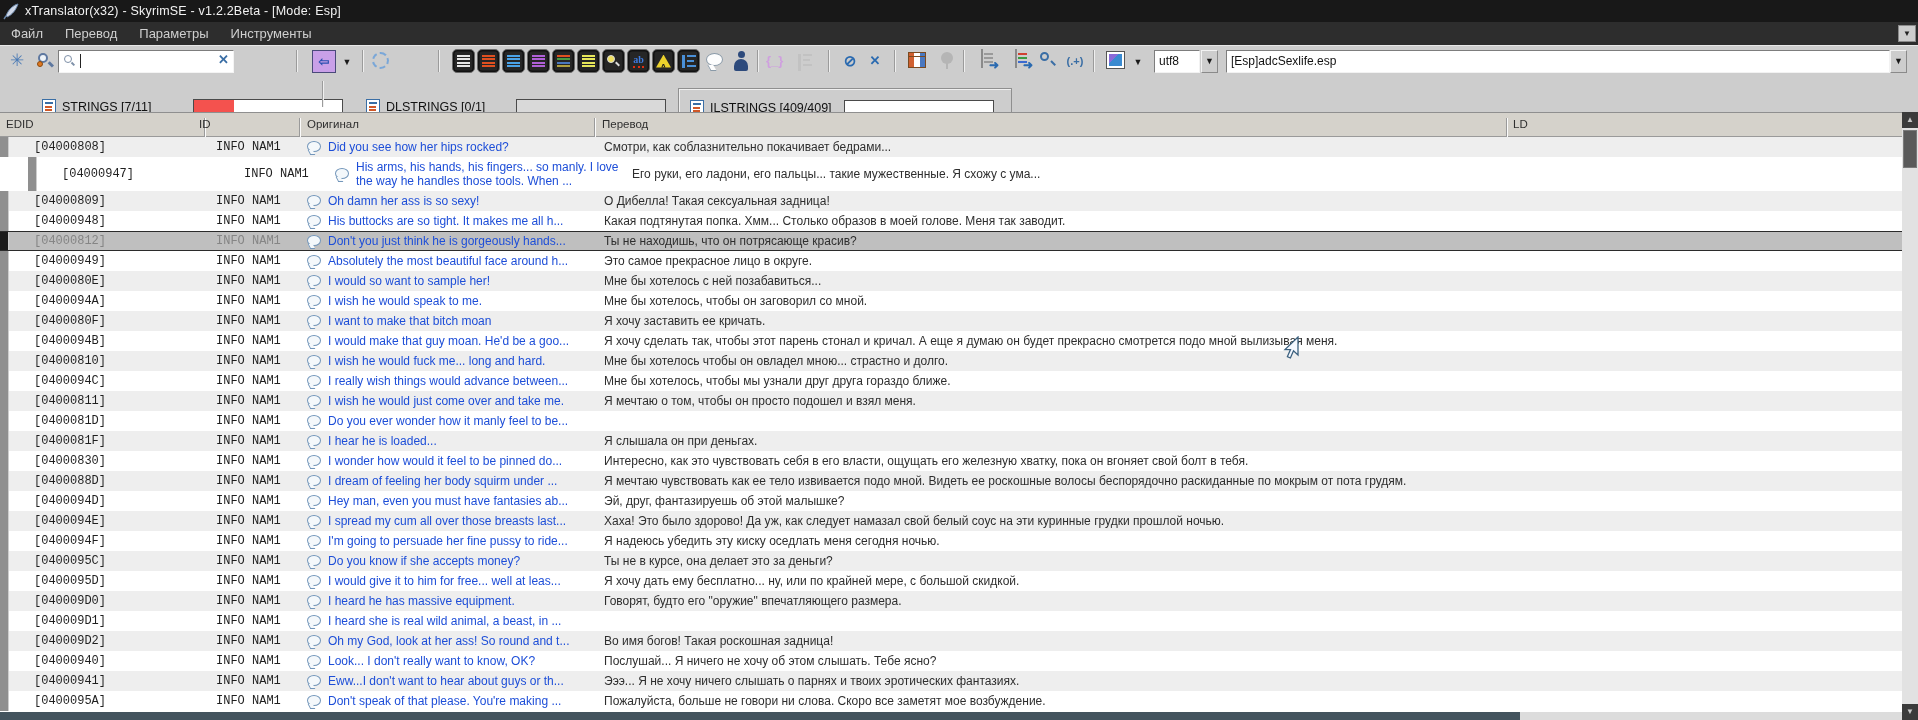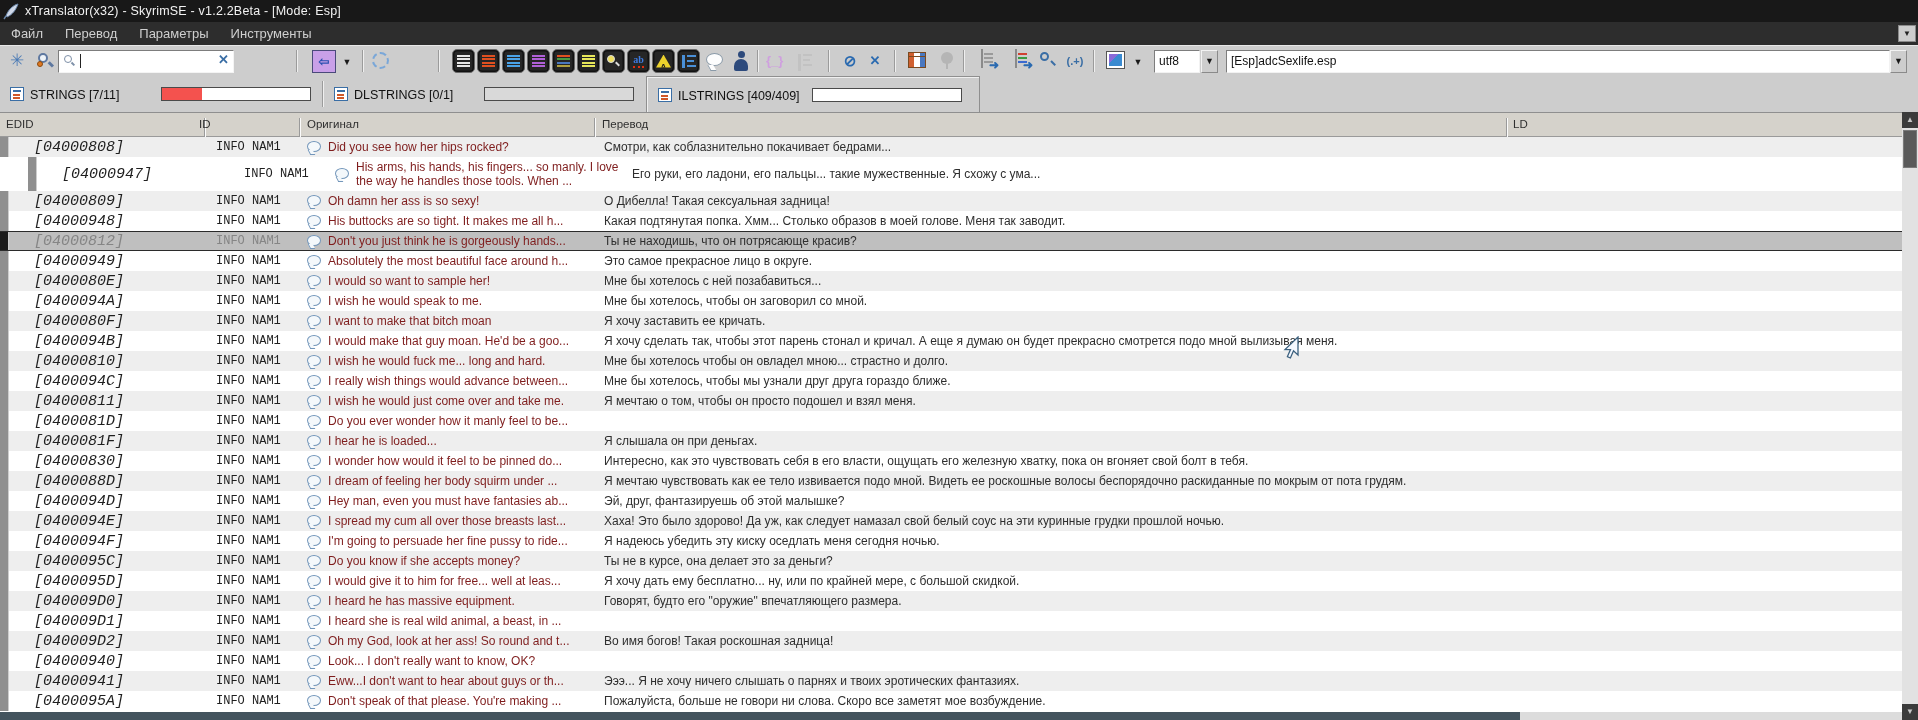--- a/index.html
+++ b/index.html
@@ -99,21 +99,21 @@
     line-height:20px; padding-left:4px; white-space:nowrap; overflow:hidden; }
   .combo-utf { left:1154px; width:46px; }
   .dd-utf { left:1201px; } 
   .ddbtn { width:17px; height:23px; background:#cdcdcd; border:1px solid #8a8a8a; border-top-color:#f2f2f2; border-left-color:#f2f2f2;
     font-size:9px; color:#1a1a1a; text-align:center; line-height:21px; }
   .combo-esp { left:1226px; width:664px; }
   .dd-esp { left:1890px; }
 
   
   .tabbar { position:absolute; left:0; top:76px; width:1918px; height:36px; background:#cdcdcd; }
-  .tabsec { position:absolute; top:0; height:36px; }
+  .tabsec { position:absolute; top:12px; height:36px;margin-left:32px; }
   .tabsec .ticon { position:absolute; top:11px; width:14px; height:14px; background:#fff; border:1.5px solid #3a6ea5; }
   .tabsec .ticon i { position:absolute; left:2px; height:2px; width:7px; background:#d05828; }
   .tabsec .ticon i:nth-child(1){top:2px; background:#3a6ea5; width:8px;} .tabsec .ticon i:nth-child(2){top:5.5px} .tabsec .ticon i:nth-child(3){top:9px}
   .tabsec .tlabel { position:absolute; top:12px; font-size:12.5px; color:#111; white-space:nowrap; }
   .tabsec .pbar { position:absolute; top:11px; width:150px; height:14px; border:1px solid #4a4a4a; }
   .tabsec .pfill { height:100%; }
   .sec-strings { left:0; width:322px; } .sec-strings .ticon{left:10px} .sec-strings .tlabel{left:30px} .sec-strings .pbar{left:161px; background:#fff;}
   .sec-dl { left:322px; width:370px; } .sec-dl .ticon{left:12px} .sec-dl .tlabel{left:32px} .sec-dl .pbar{left:162px; background:#d9d9d9;}
   .sec-il { left:646px; width:334px; border:1px solid #8f8f8f; border-bottom:none; box-shadow:inset 1px 1px 0 #efefef; background:#cdcdcd; }
   .sec-il .ticon{left:11px} .sec-il .tlabel{left:31px} .sec-il .pbar{left:165px; background:#fff;}
@@ -127,27 +127,27 @@
   .th-edid{left:6px} .th-id{left:199px} .th-orig{left:307px} .th-trans{left:602px} .th-ld{left:1513px}
   .thsep { position:absolute; top:2px; height:19px; width:2px; border-left:1px solid #9a9a9a; border-right:1px solid #fbfbfb; }
   .ths1{left:204px} .ths2{left:299px} .ths3{left:594px} .ths4{left:1506px}
 
   .tbody { position:absolute; left:0; top:24px; width:100%; height:584px; overflow:hidden; }
   .trow { position:relative; width:100%; height:20px; background:#fff; }
   .trow.alt { background:#eeeeee; }
   .trow.twoline { height:34px;margin-left:28px; }
   .trow .gutter { position:absolute; left:0; top:0; width:9px; height:100%; background:#8f8f8f; border-right:1px solid #cdcdcd; }
   .trow .cell { position:absolute; top:50%; transform:translateY(-50%); white-space:nowrap; overflow:hidden; }
-  .c-edid { left:34px; width:165px; font-family:"Liberation Mono",monospace; font-size:15px; color:#1f1f1f;font-style:italic; }
+  .c-edid { left:34px; width:165px; font-family:"Liberation Mono",monospace; font-size:12px; color:#1f1f1f; }
   .c-id { left:216px; width:84px; font-family:"Liberation Mono",monospace; font-size:12px; color:#1f1f1f; }
   .c-bubble { position:absolute; left:307px; top:50%; margin-top:-6px; width:14px; height:11px;
     background:#f4f8fb; border:1.4px solid #7396ba; border-radius:50%; }
   .c-bubble::after { content:""; position:absolute; left:1px; top:8px; width:4px; height:4px; background:#f4f8fb;
     border-left:1.4px solid #7396ba; border-bottom:1.4px solid #7396ba; transform:skewX(28deg); }
-  .c-orig { left:328px; width:264px; font-size:12px; color:#7f1d1d; }
+  .c-orig { left:328px; width:264px; font-size:12px; color:#1d4ed8; }
   .trow.twoline .c-orig { white-space:normal; line-height:14px; }
   .c-trans { left:604px; width:890px; font-size:12px; color:#2e2e2e; }
   .trow.selected { background:#bfbfbf; border-top:1px solid #2b2b2b; border-bottom:1px solid #2b2b2b; height:20px; }
   .trow.selected .gutter { background:#1a1a1a; }
   .trow.selected .c-edid, .trow.selected .c-id { color:#858585; }
 
   
   .vscroll { position:absolute; right:0; top:112px; width:16px; height:608px; background:#e2e2e2; }
   .vbtn { position:absolute; left:0; width:16px; height:16px; background:#3b3b3b; color:#c8c8c8;
     font-size:8px; text-align:center; line-height:16px; }
@@ -547,20 +547,21 @@
     <span class="c-bubble"></span>
     <span class="cell c-orig">Oh my God, look at her ass! So round and t...</span>
     <span class="cell c-trans">Во имя богов! Такая роскошная задница!</span>
   </div>
       <div class="trow">
     <span class="gutter"></span>
     <span class="cell c-edid">[04000940]</span>
     <span class="cell c-id">INFO NAM1</span>
     <span class="c-bubble"></span>
     <span class="cell c-orig">Look... I don't really want to know, OK?</span>
+    <span class="cell c-trans">Послушай... Я ничего не хочу об этом слышать. Тебе ясно?</span>
   </div>
       <div class="trow alt">
     <span class="gutter"></span>
     <span class="cell c-edid">[04000941]</span>
     <span class="cell c-id">INFO NAM1</span>
     <span class="c-bubble"></span>
     <span class="cell c-orig">Eww...I don't want to hear about guys or th...</span>
     <span class="cell c-trans">Эээ... Я не хочу ничего слышать о парнях и твоих эротических фантазиях.</span>
   </div>
       <div class="trow">

